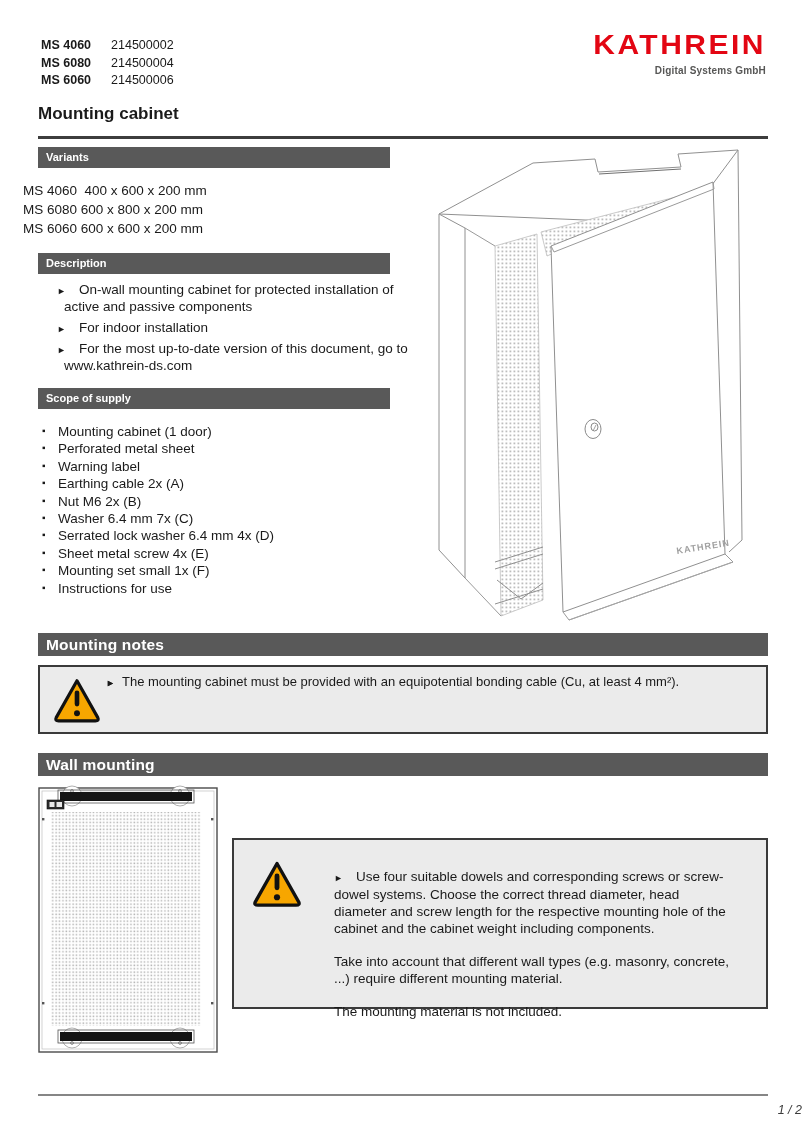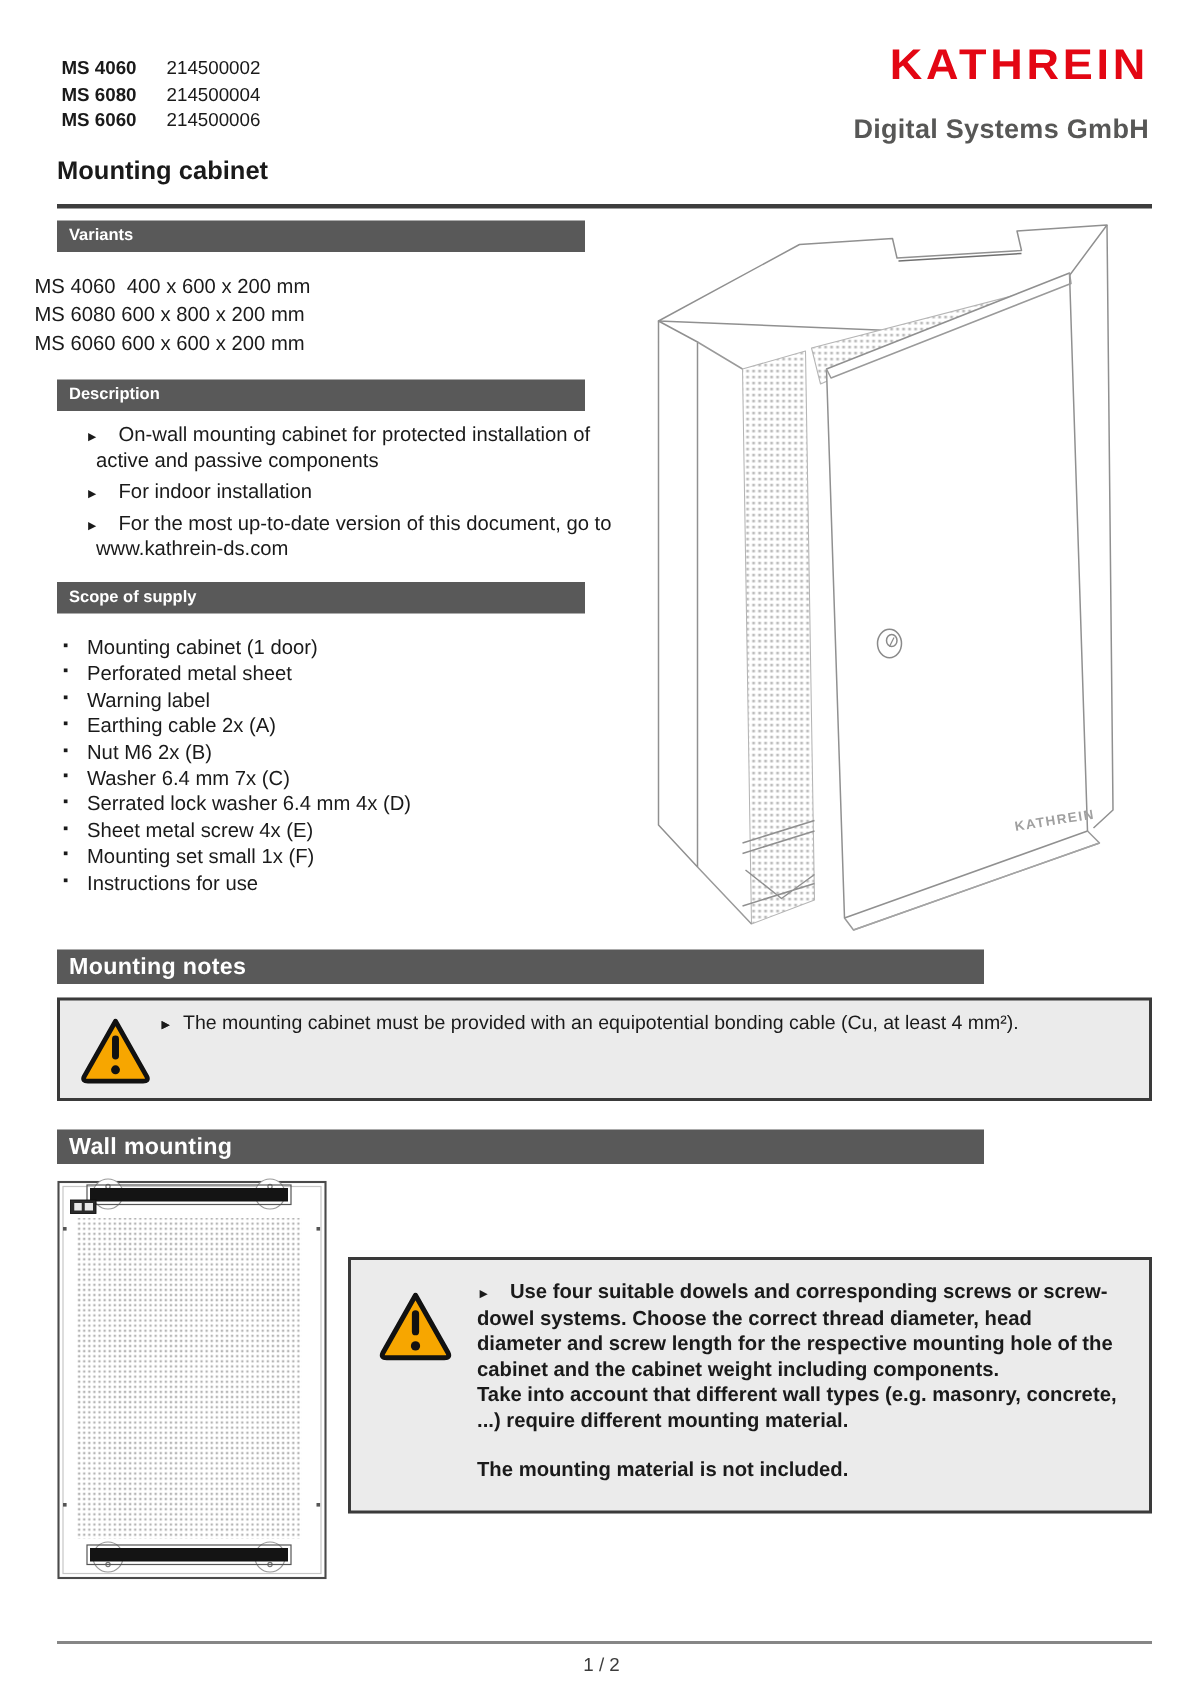--- a/index.html
+++ b/index.html
@@ -10,30 +10,30 @@
 
   
   .codes { position:absolute; left:41px; top:37px; font-size:12.5px; line-height:17.5px; }
   .codes .model { font-weight:bold;text-align:right; }
   .codes .code { margin-left:20px; }
 
   
   .logo { position:absolute; right:36px; top:30px; text-align:right; }
   .brand { font-size:30px; font-weight:bold; letter-spacing:2.5px; line-height:30px;
            transform:scaleY(0.95); transform-origin:right top; }
-  .subtitle { font-size:18px; font-weight:bold; color:#575756; margin-top:16px; letter-spacing:0.2px; }
+  .subtitle { font-size:10px; font-weight:bold; color:#575756; margin-top:5px; letter-spacing:0.2px; }
 
   
   .title { position:absolute; left:38px; top:104px; font-size:17px; font-weight:bold; }
   .title-rule { position:absolute; left:38px; top:136px; width:730px; height:3px; background:#3d3d3d; }
 
   
   .bar { position:absolute; background:#595959; color:#ffffff; font-weight:bold; box-sizing:border-box; padding-left:8px; }
   .bar.small { left:38px; width:352px; height:21px; font-size:11px; line-height:21px; }
-  .bar.large { left:38px; width:618px; height:23px; font-size:15.5px; line-height:23px; letter-spacing:0.2px; }
+  .bar.large { left:38px; width:730px; height:23px; font-size:15.5px; line-height:23px; letter-spacing:0.2px; }
   #bar-variants { top:147px; }
   #bar-description { top:253px; }
   #bar-scope { top:388px; }
   #bar-notes { top:633px; }
   #bar-wall { top:753px; }
 
   
   .variants-list { position:absolute; left:23px; top:181px; font-size:13.5px; line-height:19.2px; }
   .variants-list div { white-space:pre; }
 
@@ -57,27 +57,27 @@
   #warnbox2 { left:232px; top:838px; width:536px; height:171px; }
   .tri { position:absolute; }
   #warnbox1 .tri { left:13px; top:6px; }
   #warnbox2 .tri { left:18px; top:16px; }
 
   .notes-text { position:absolute; left:66px; top:7px; width:655px; font-size:13px; line-height:16.5px; }
   .nb { position:relative; padding-left:16px; }
   .nb .marker { position:absolute; left:0; top:0.5px; font-size:9px; }
 
   .wtext { position:absolute; left:84px; top:13px; width:428px; font-size:13.5px; line-height:16.9px; }
-  .wtext p { margin:0;font-weight:bold; }
+  .wtext p { margin:16px; }
   .wtext .marker { font-size:9px; margin-right:13px; }
   .wtext .gap { margin-top:17px; }
 
   
   .footer-rule { position:absolute; left:38px; top:1094px; width:730px; height:2px; background:#868686; }
-  .footer-page { position:absolute; left:0; top:1103px; width:802px; text-align:center; font-size:12.5px; color:#3c3c3c; }
+  .footer-page { position:absolute; left:0; top:1103px; width:802px; text-align:right; font-size:12.5px; color:#3c3c3c;font-style:italic; }
 
   svg text { font-family:"Liberation Sans", sans-serif; }
 </style>
 </head>
 <body>
 
 <div class="page">
 
   <div class="codes">
     <div><span class="model">MS 4060</span><span class="code">214500002</span></div>

